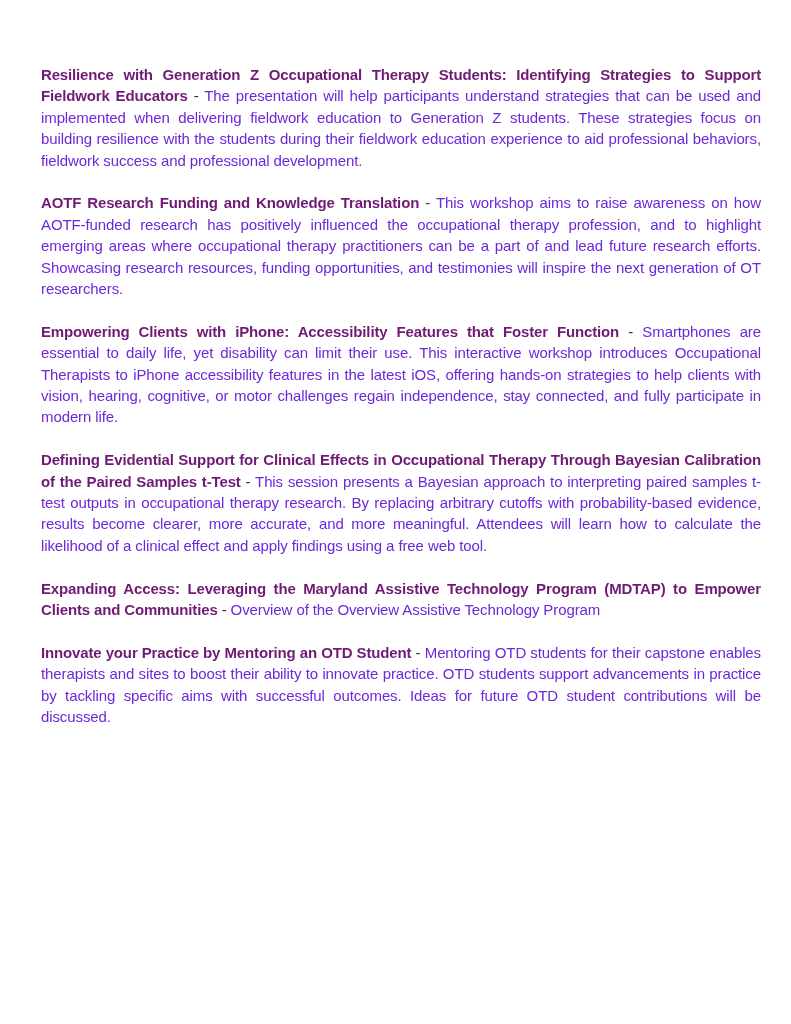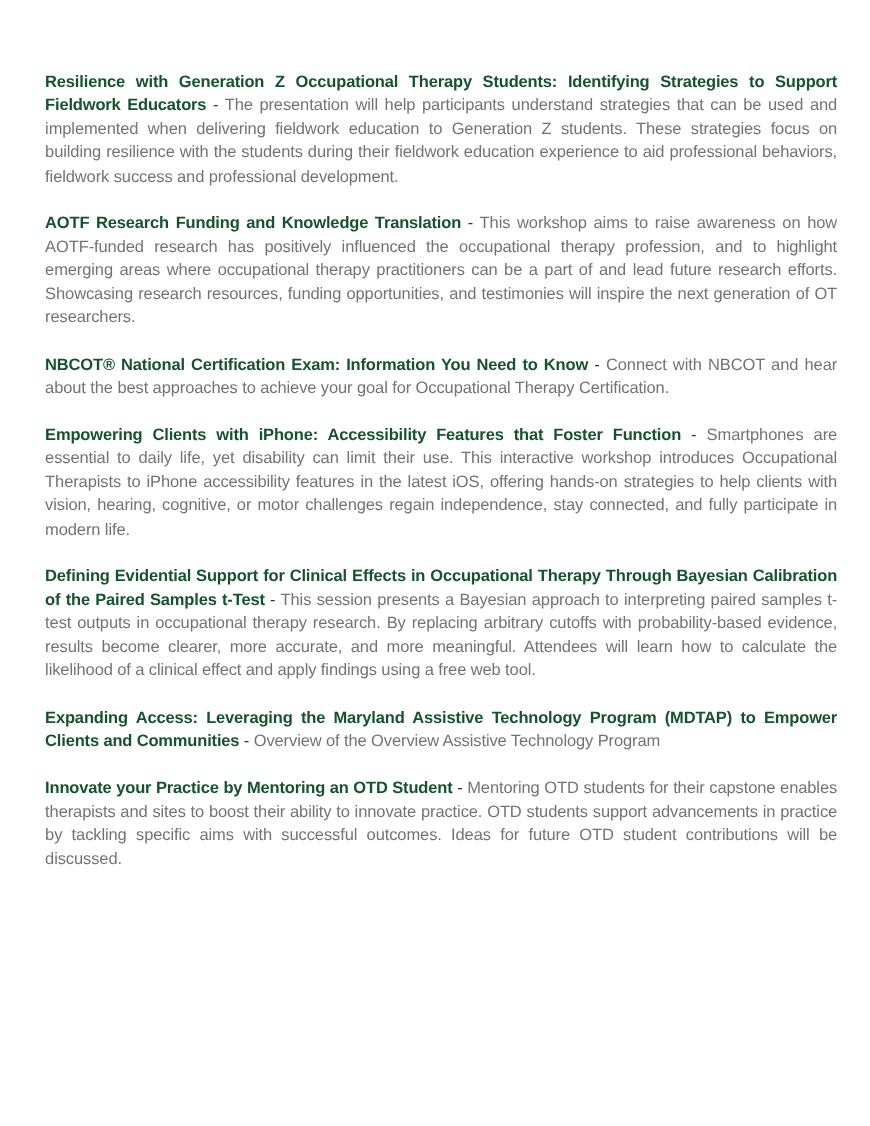--- a/index.html
+++ b/index.html
@@ -13,34 +13,33 @@
       font-size: 15px;
       line-height: 21.4px;
       color: #1f1f1f;
     }
     .entry {
       margin: 0 0 21.4px 0;
       text-align: justify;
       text-align-last: left;
       letter-spacing: -0.1px;
     }
-    .title { font-weight: bold; color: #14532d; letter-spacing: -0.15px; }
+    .title { font-weight: bold; color: #701a75; letter-spacing: -0.15px; }
     .sep { color: #333333; }
-    .desc { color: #737373; }
+    .desc { color: #6d28d9; }
   </style>
 </head>
 <body>
 
 <div class="page">
 
   <p class="entry"><span class="title">Resilience with Generation Z Occupational Therapy Students: Identifying Strategies to Support Fieldwork Educators</span><span class="sep"> - </span><span class="desc">The presentation will help participants understand strategies that can be used and implemented when delivering fieldwork education to Generation Z students. These strategies focus on building resilience with the students during their fieldwork education experience to aid professional behaviors, fieldwork success and professional development.</span></p>
 
   <p class="entry"><span class="title">AOTF Research Funding and Knowledge Translation</span><span class="sep"> - </span><span class="desc">This workshop aims to raise awareness on how AOTF-funded research has positively influenced the occupational therapy profession, and to highlight emerging areas where occupational therapy practitioners can be a part of and lead future research efforts. Showcasing research resources, funding opportunities, and testimonies will inspire the next generation of OT researchers.</span></p>
 
-  <p class="entry"><span class="title">NBCOT® National Certification Exam: Information You Need to Know</span><span class="sep"> - </span><span class="desc">Connect with NBCOT and hear about the best approaches to achieve your goal for Occupational Therapy Certification.</span></p>
 
   <p class="entry"><span class="title">Empowering Clients with iPhone: Accessibility Features that Foster Function</span><span class="sep"> - </span><span class="desc">Smartphones are essential to daily life, yet disability can limit their use. This interactive workshop introduces Occupational Therapists to iPhone accessibility features in the latest iOS, offering hands-on strategies to help clients with vision, hearing, cognitive, or motor challenges regain independence, stay connected, and fully participate in modern life.</span></p>
 
   <p class="entry"><span class="title">Defining Evidential Support for Clinical Effects in Occupational Therapy Through Bayesian Calibration of the Paired Samples t-Test</span><span class="sep"> - </span><span class="desc">This session presents a Bayesian approach to interpreting paired samples t-test outputs in occupational therapy research. By replacing arbitrary cutoffs with probability-based evidence, results become clearer, more accurate, and more meaningful. Attendees will learn how to calculate the likelihood of a clinical effect and apply findings using a free web tool.</span></p>
 
   <p class="entry"><span class="title">Expanding Access: Leveraging the Maryland Assistive Technology Program (MDTAP) to Empower Clients and Communities</span><span class="sep"> - </span><span class="desc">Overview of the Overview Assistive Technology Program</span></p>
 
   <p class="entry"><span class="title">Innovate your Practice by Mentoring an OTD Student</span><span class="sep"> - </span><span class="desc">Mentoring OTD students for their capstone enables therapists and sites to boost their ability to innovate practice. OTD students support advancements in practice by tackling specific aims with successful outcomes. Ideas for future OTD student contributions will be discussed.</span></p>
 
 </div>

